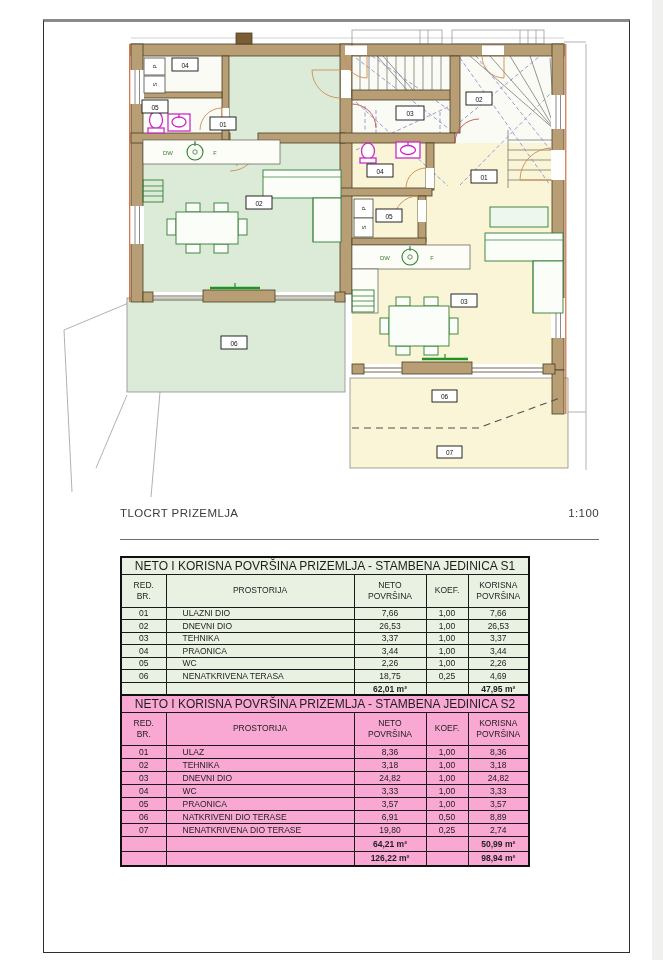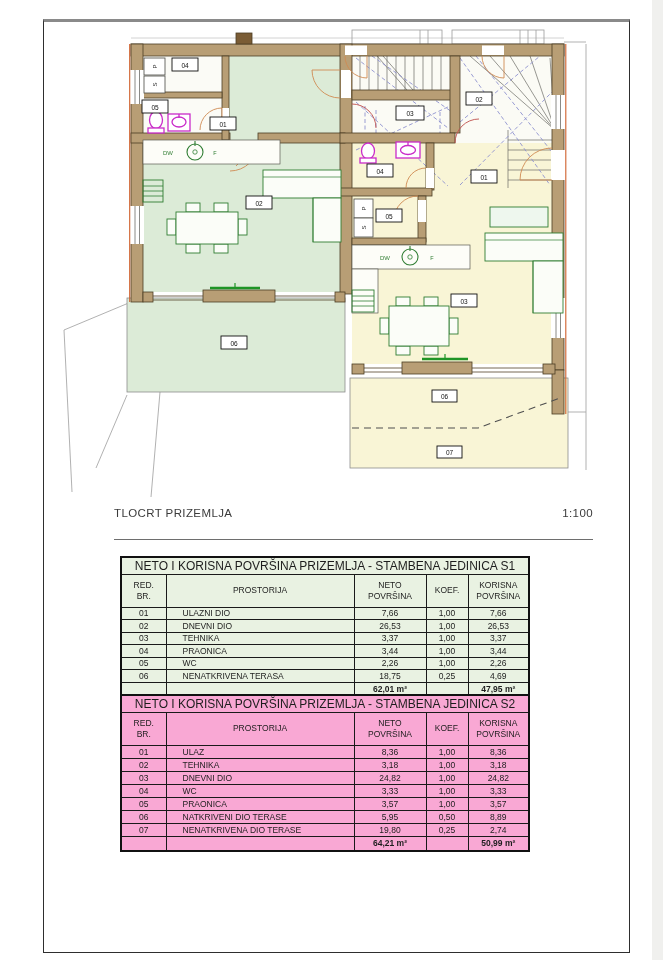--- a/index.html
+++ b/index.html
@@ -2,21 +2,21 @@
 <html><head>
 <meta charset="utf-8">
 <style>
   * { margin:0; padding:0; box-sizing:border-box; }
   html,body { width:663px; height:960px; background:#ffffff; font-family:"Liberation Sans", sans-serif; }
   #sheet { position:relative; width:663px; height:960px; background:#ffffff; overflow:hidden; }
   #edge-strip { position:absolute; left:652px; top:0; width:11px; height:960px; background:#f0f0ee; }
   #page-frame { position:absolute; left:43px; top:19px; width:587px; height:934px;
                 border:1.5px solid #2e2e2e; border-top:3px solid #8a8a8a; background:#ffffff; }
   #plan-svg { position:absolute; left:0; top:0; width:663px; height:500px; }
-  #title-row { position:absolute; left:114px; top:519px; width:479px; height:20px;
+  #title-row { position:absolute; left:120px; top:519px; width:479px; height:20px;
                border-bottom:1.5px solid #6e6e6e; display:flex; justify-content:space-between; align-items:flex-end;
                font-size:11.5px; color:#3b3b3b; letter-spacing:0.4px; padding-bottom:20px; }
   .areas-table { position:absolute; left:120px; width:408px; border-collapse:collapse; table-layout:fixed;
                  font-size:8.5px; color:#1d1d1d; }
   #table-s1 { top:556px; }
   #table-s2 { top:694px; }
   .areas-table td { border:1px solid #1a1a1a; text-align:center; vertical-align:middle;
                     overflow:hidden; white-space:nowrap; }
   #table-s1 td { background:#e9f2e2; }
   #table-s2 td { background:#f9a8d4; }
@@ -428,33 +428,40 @@
     <tr class="t-row">
       <td>05</td>
       <td class="c-name">PRAONICA</td>
       <td>3,57</td>
       <td>1,00</td>
       <td>3,57</td>
     </tr>
     <tr class="t-row">
       <td>06</td>
       <td class="c-name">NATKRIVENI DIO TERASE</td>
-      <td>5,95</td>
+      <td>6,91</td>
       <td>0,50</td>
       <td>8,89</td>
     </tr>
     <tr class="t-row">
       <td>07</td>
       <td class="c-name">NENATKRIVENA DIO TERASE</td>
       <td>19,80</td>
       <td>0,25</td>
       <td>2,74</td>
     </tr>
     <tr class="t-total">
       <td></td>
       <td></td>
       <td>64,21 m²</td>
       <td></td>
       <td>50,99 m²</td>
     </tr>
+    <tr class="t-total">
+      <td></td>
+      <td></td>
+      <td>126,22 m²</td>
+      <td></td>
+      <td>98,94 m²</td>
+    </tr>
   </tbody>
     </table>
 </div>
 
 </body></html>

